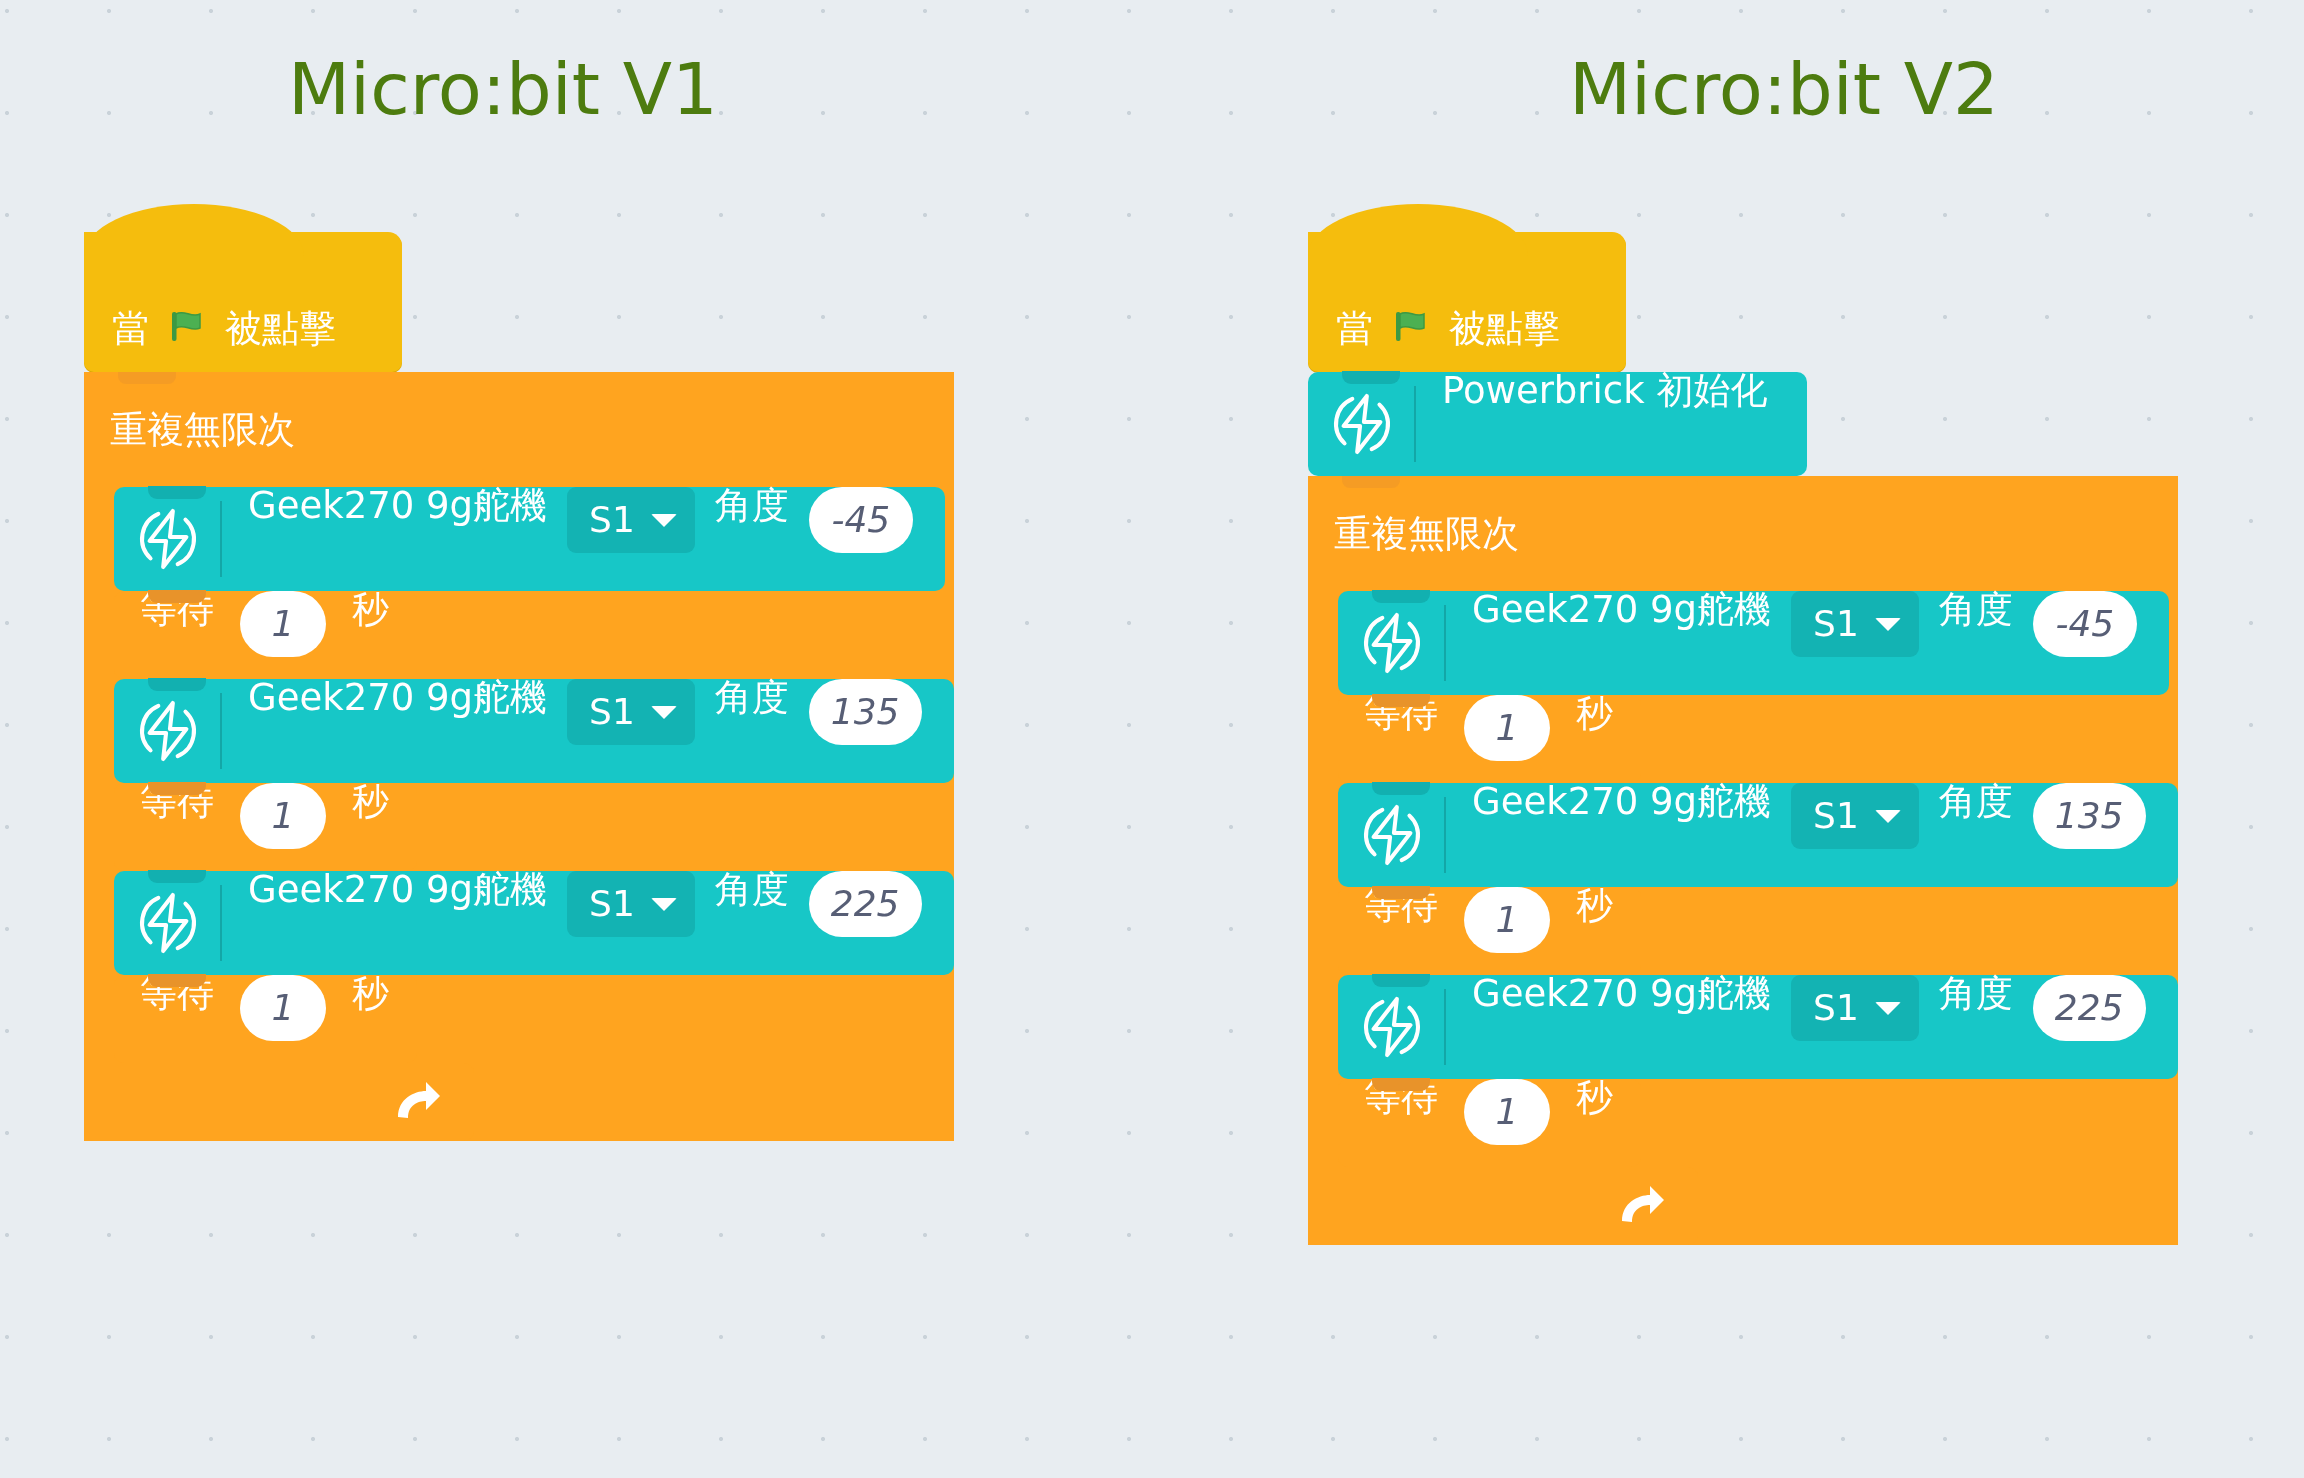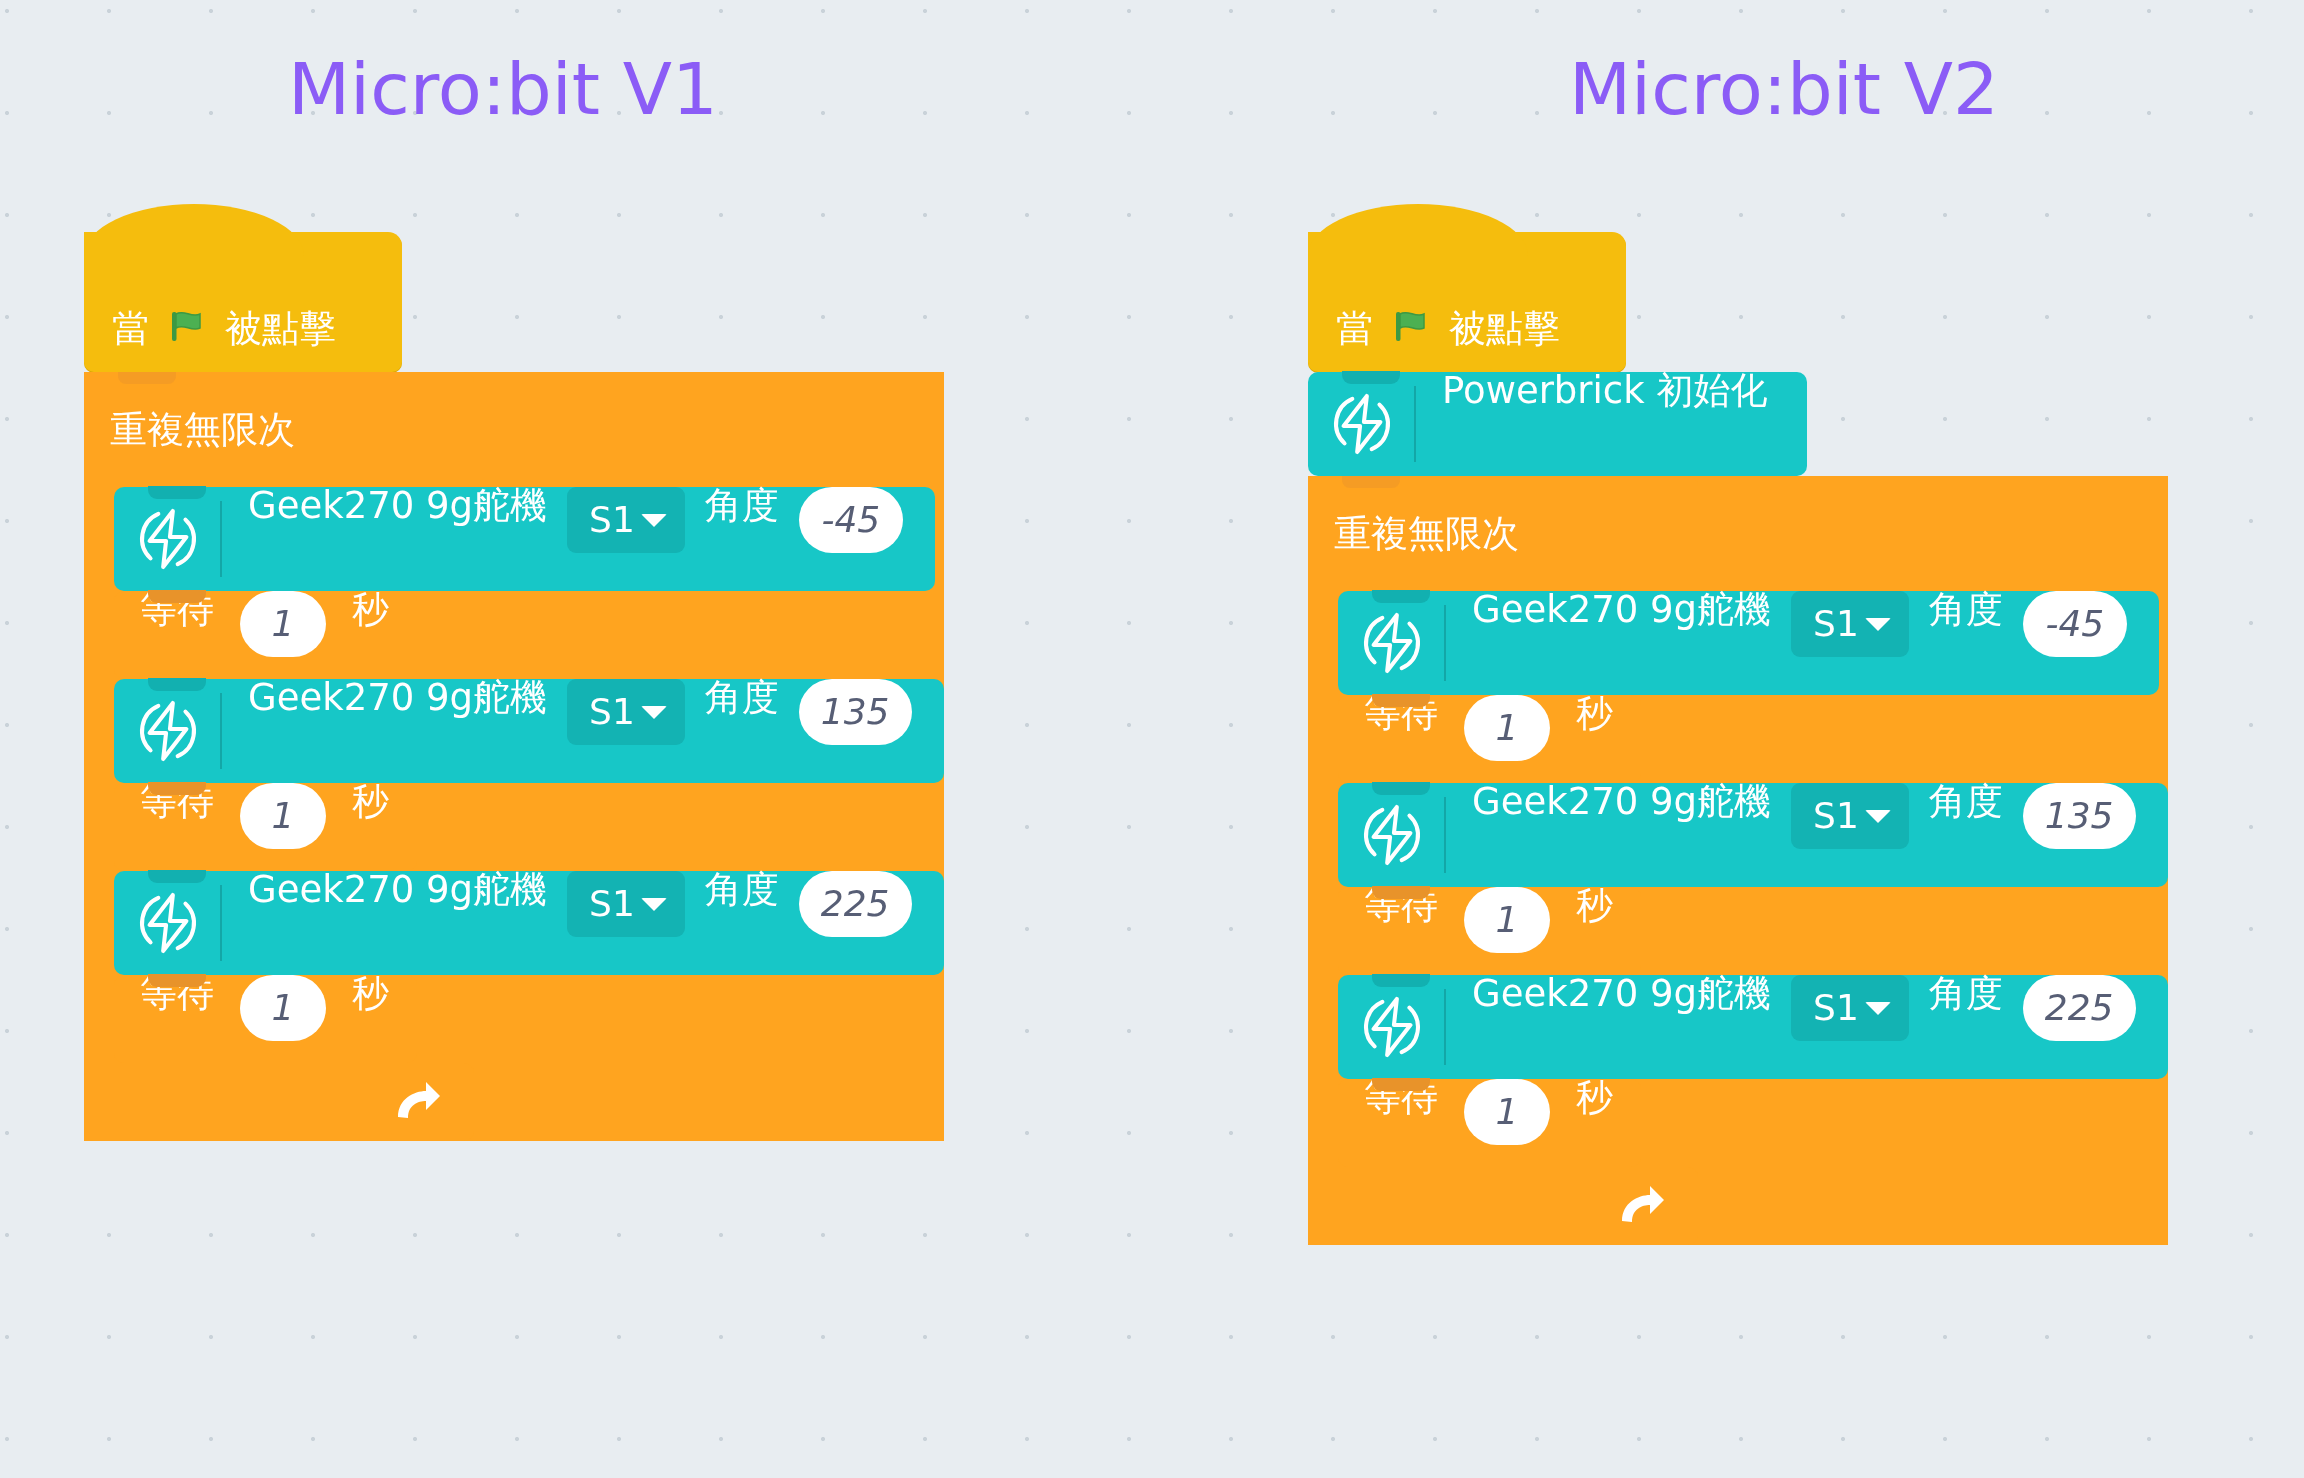--- a/index.html
+++ b/index.html
@@ -19,21 +19,21 @@
     font-family: "DejaVu Sans", "Liberation Sans", sans-serif;
     position: relative;
   }
 
   
   .title {
     position: absolute;
     font-family: "DejaVu Sans", sans-serif;
     font-size: 72px;
     font-weight: 400;
-    color: #8b5cf6;
+    color: #4d7c0f;
     letter-spacing: 0px;
     white-space: nowrap;
   }
   #title-v1 { left: 288px; top: 47px; }
   #title-v2 { left: 1569px; top: 47px; }
 
   
   .script {
     position: absolute;
   }
@@ -184,21 +184,21 @@
   .notch-teal  { background: #12b0b0; }
   .notch-orange{ background: #e8932a; }
 
   
   .dropdown {
     background: #13b3b3;
     border-radius: 9px;
     height: 66px;
     display: flex;
     align-items: center;
-    gap: 6px;
+    gap: 16px;
     padding: 0 18px 0 22px;
     margin: 0 20px;
   }
   .dropdown .dd-label {
     color: #fff;
     font-size: 36px;
     line-height: 1;
     font-family: "DejaVu Sans", sans-serif;
   }
   .caret {

